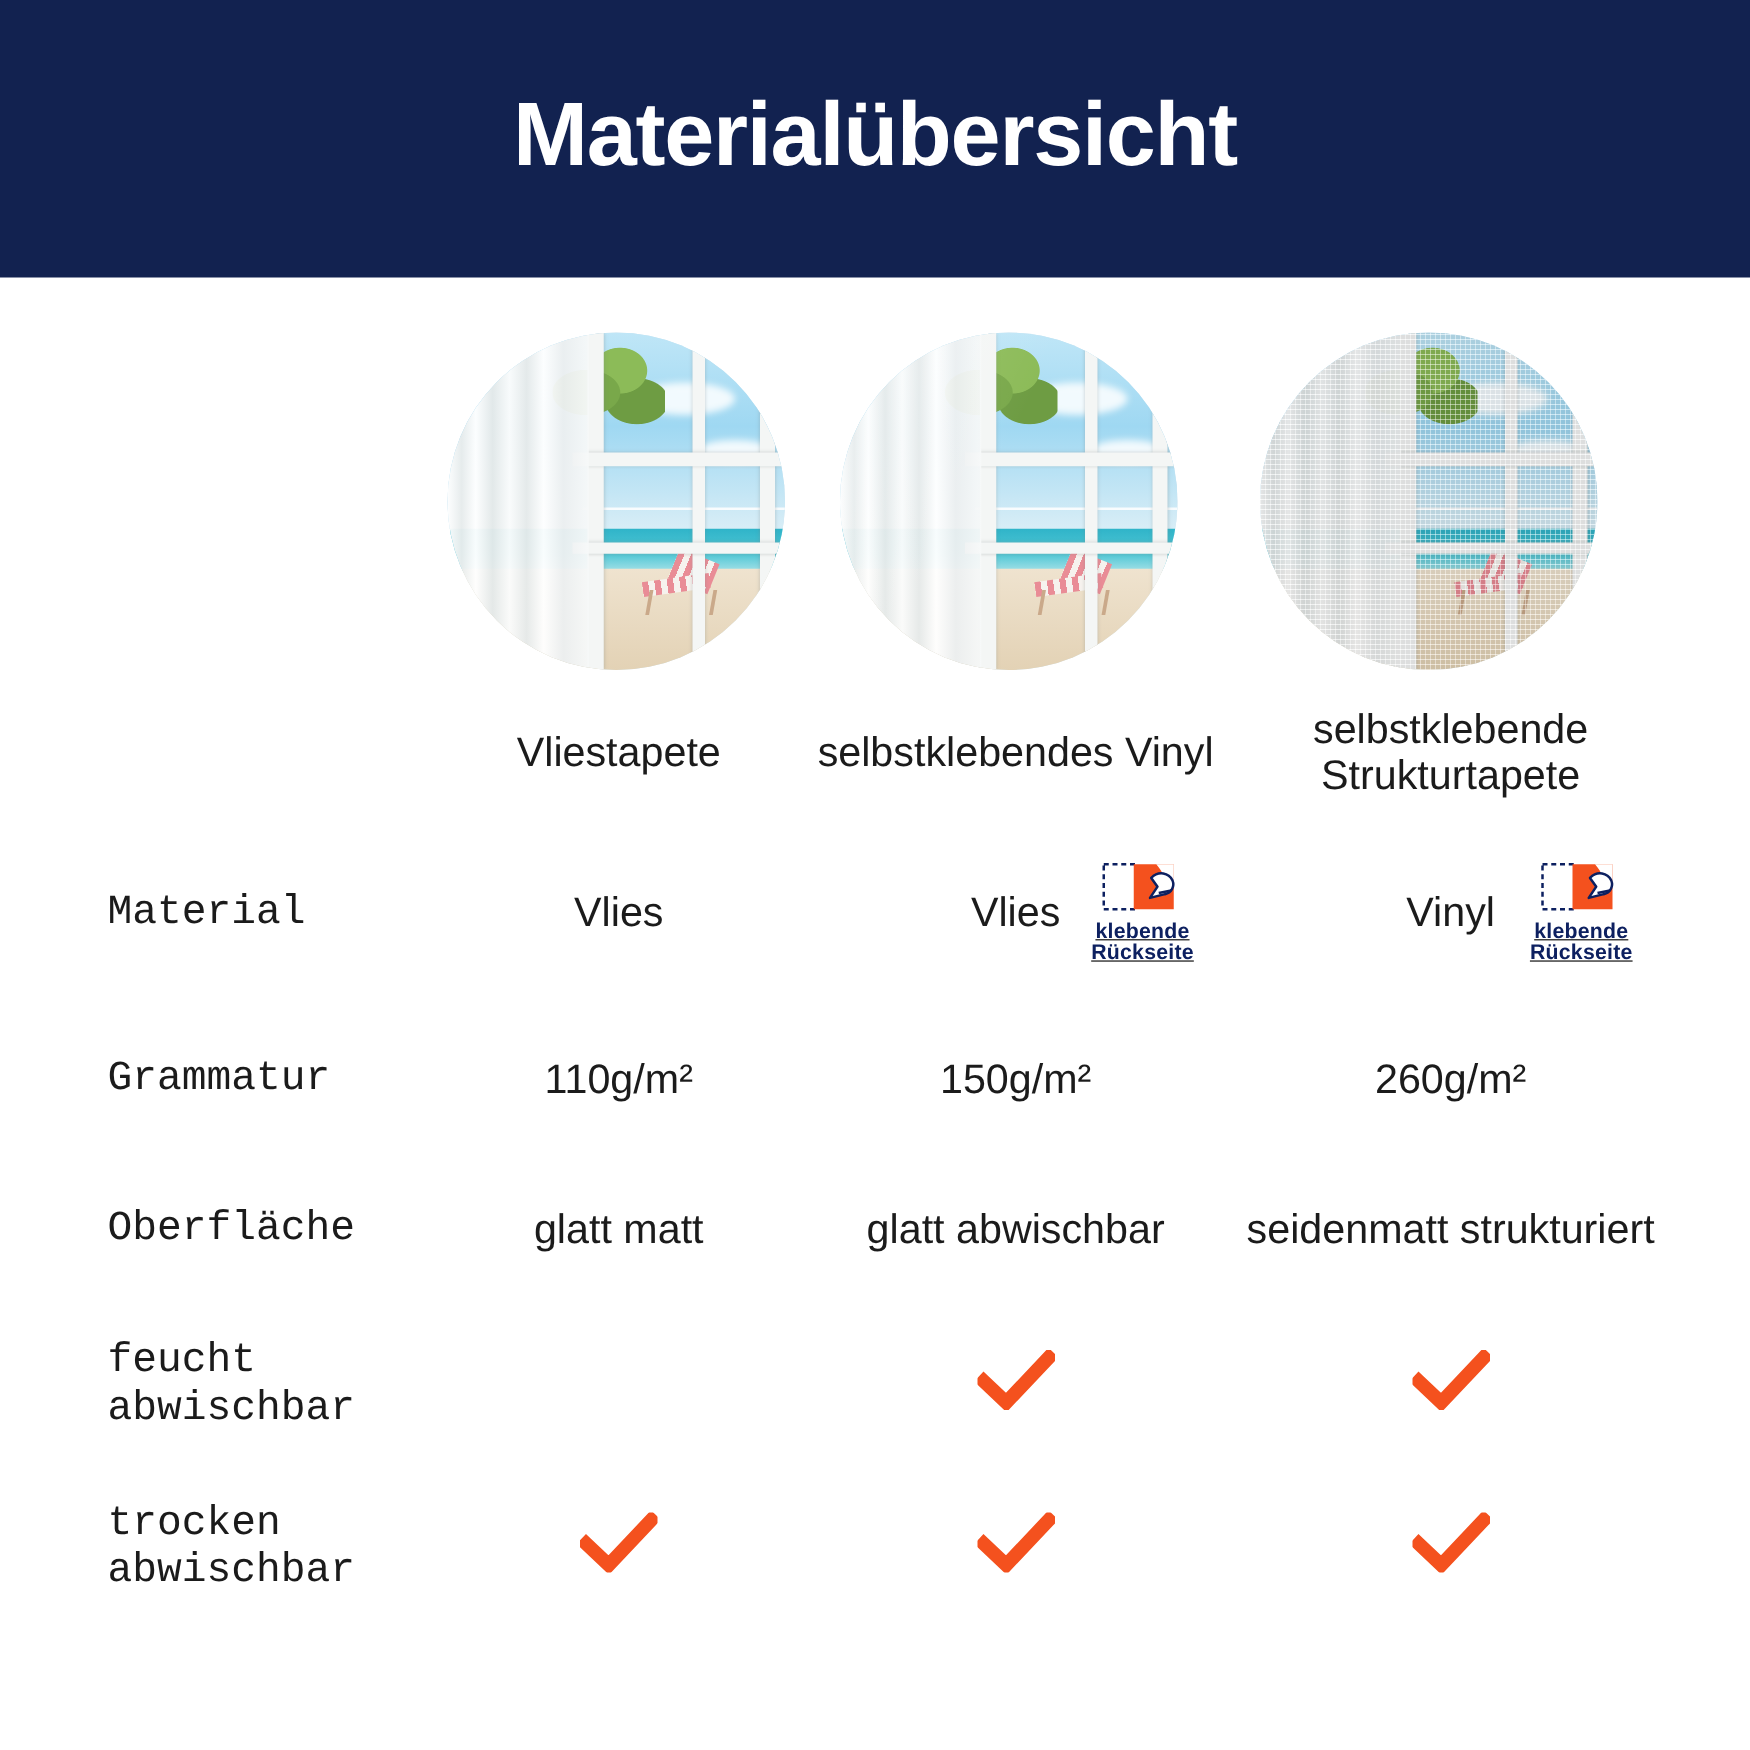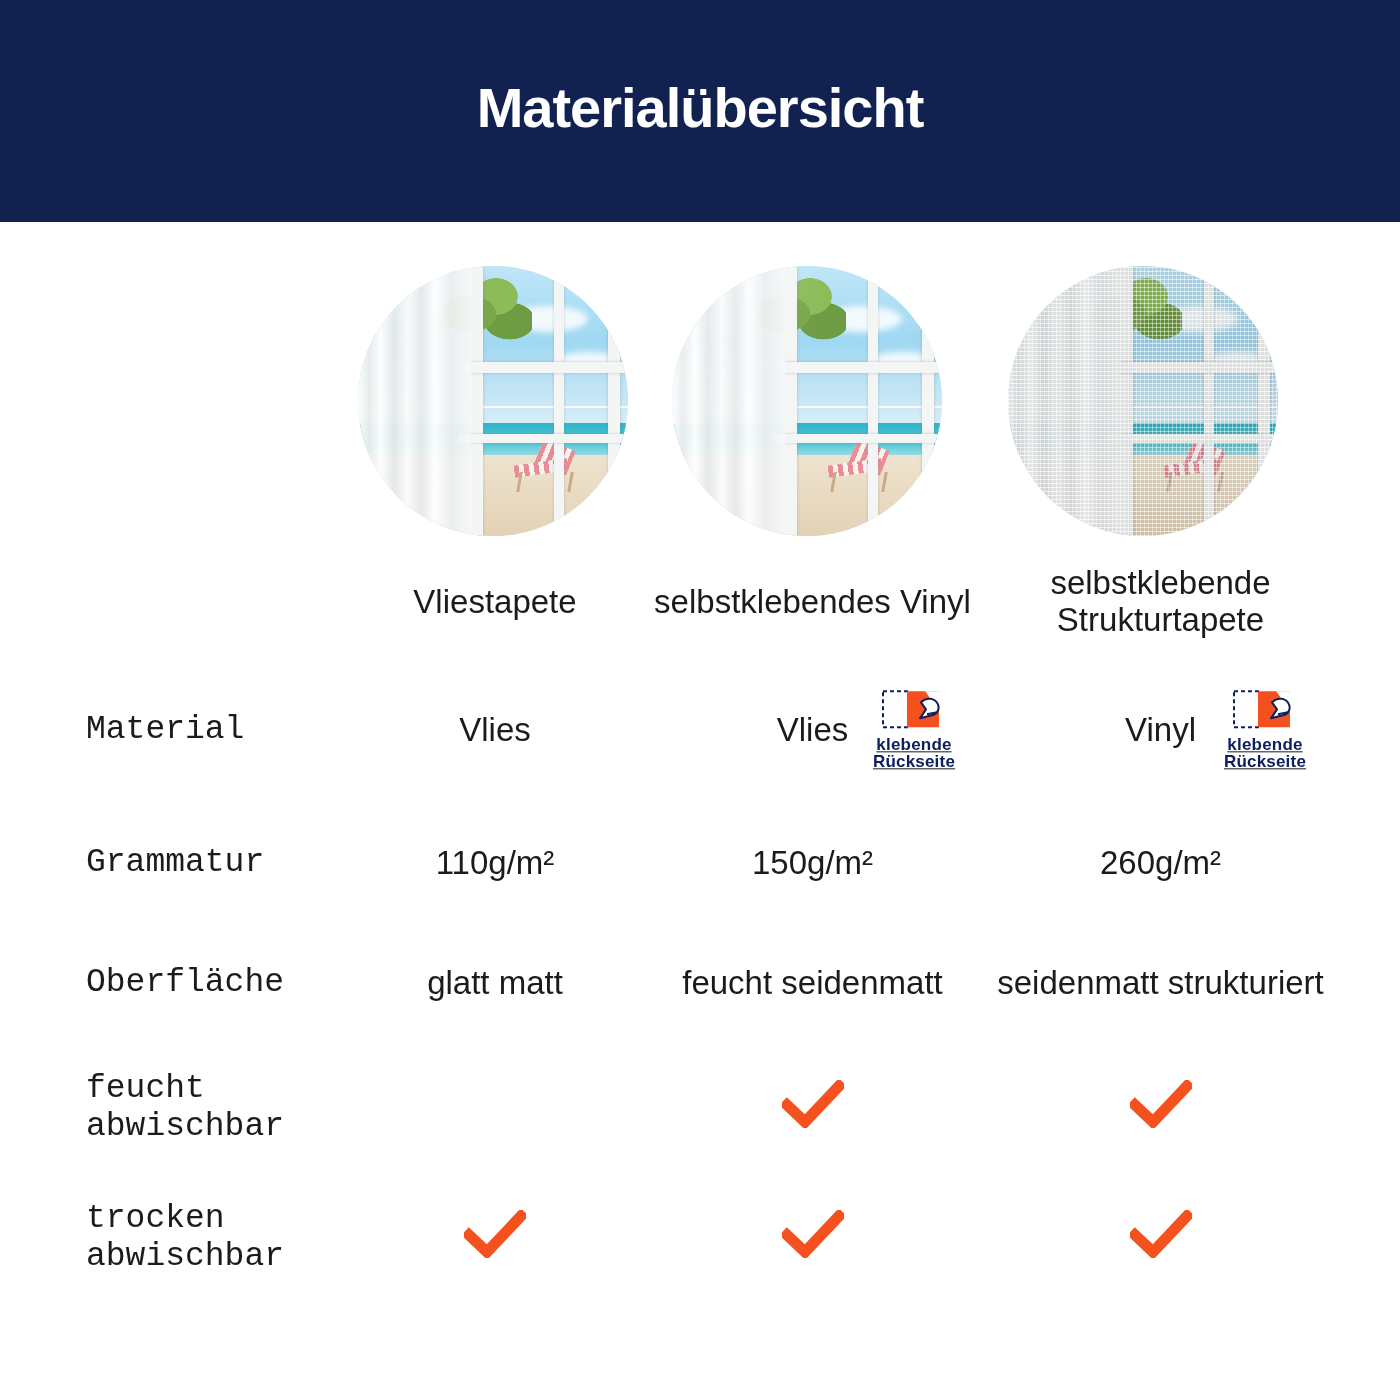--- a/index.html
+++ b/index.html
@@ -25,21 +25,21 @@
     left: 0; top: 0;
     width: 1400px;
     height: 222px;
     background: #122250;
     display: flex;
     align-items: center;
     justify-content: center;
   }
   .header-title {
     color: #ffffff;
-    font-size: 56px;
+    font-size: 72px;
     font-weight: bold;
     letter-spacing: -1px;
     line-height: 1;
     margin-top: -6px;
   }
   
   .thumbs {
     position: absolute;
     top: 262px;
     left: 0;
@@ -367,21 +367,21 @@
       <tr class="row-mid">
         <td class="cell-left bb">Grammatur</td>
         <td class="cell-center bl br bb">110g/m²</td>
         <td class="cell-center br bb">150g/m²</td>
         <td class="cell-center bb">260g/m²</td>
       </tr>
 
       <tr class="row-mid">
         <td class="cell-left bb">Oberfläche</td>
         <td class="cell-center bl br bb">glatt matt</td>
-        <td class="cell-center br bb">feucht seidenmatt</td>
+        <td class="cell-center br bb">glatt abwischbar</td>
         <td class="cell-center bb">seidenmatt strukturiert</td>
       </tr>
 
       <tr class="row-check">
         <td class="cell-left">feucht abwischbar</td>
         <td class="cell-center bl br empty-cell"></td>
         <td class="cell-center br">
           <svg class="check" viewBox="0 0 62 48">
             <path d="M5 25 L23 42 L57 6" fill="none" stroke="#f4511e" stroke-width="11" stroke-linecap="square" stroke-linejoin="miter"></path>
           </svg>

